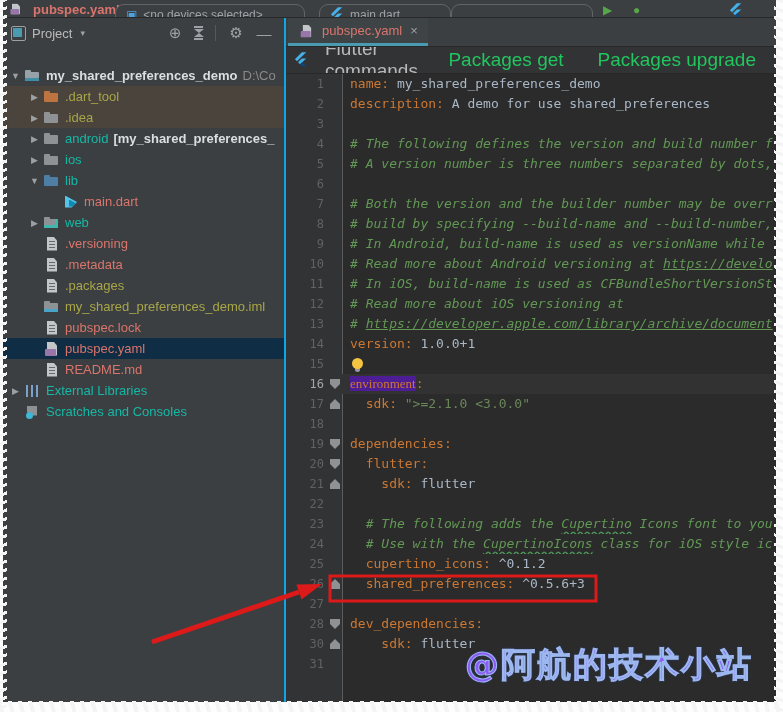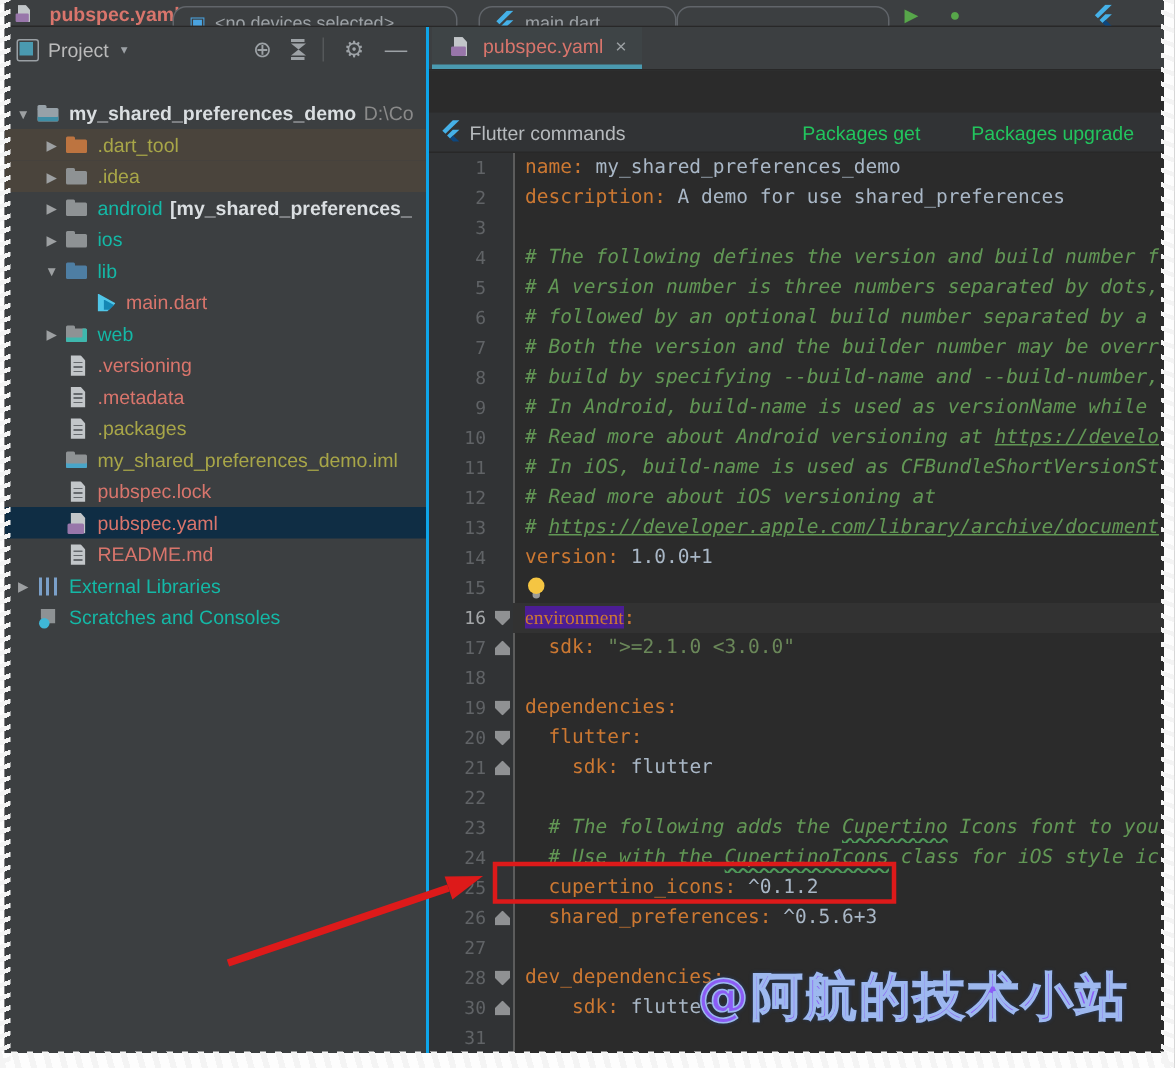--- a/index.html
+++ b/index.html
@@ -77,21 +77,21 @@
   .tico.scratch::after{content:"";position:absolute;left:2px;top:8px;width:7px;height:7px;border-radius:50%;background:#3fb7d6;}
 
   
   .editor{flex:1;display:flex;flex-direction:column;background:#2b2b2b;min-width:0;}
   .tab-bar{height:28px;flex:none;background:#3c3f41;display:flex;align-items:stretch;border-bottom:1px solid #282828;}
   .tab{display:flex;align-items:center;gap:6px;padding:0 10px;background:#3e4446;border-bottom:3px solid #4a9ab0;
        color:#d9756c;font-size:13px;margin-left:2px;}
   .tab .tico{transform:scale(.9);margin-right:0;}
   .tab-close{color:#9ba0a3;font-size:13px;margin-left:2px;}
   .banner{height:26px;flex:none;background:#313335;border-bottom:1px solid #282828;display:flex;align-items:center;
-          padding:0 8px;font-size:13px;color:#b6babd;gap:5px;overflow:hidden;margin-top:28px;}
+          padding:0 8px;font-size:19px;color:#b6babd;gap:17px;overflow:hidden;}
   .banner-actions{margin-left:auto;display:flex;gap:34px;color:#22c55e;padding-right:12px;white-space:nowrap;flex:none;}
   .banner-actions span{cursor:pointer;}
   .flutter-logo{width:14px;height:16px;flex:none;}
 
   .code-area{flex:1;position:relative;overflow:hidden;
     background:linear-gradient(90deg,#313335 0 56px,#5c5c5c 56px 57px,#2b2b2b 57px);
     font-family:"DejaVu Sans Mono",monospace;font-size:13px;}
   .cline{display:flex;height:20px;line-height:20px;white-space:pre;}
   .ln{width:38px;padding-right:6px;flex:none;text-align:right;color:#606366;font-size:12px;}
   .foldc{width:12px;flex:none;position:relative;}
@@ -274,21 +274,21 @@
             <span>Packages get</span>
             <span>Packages upgrade</span>
           </span>
         </div>
         <div class="code-area" id="code">
             <div class="cline"><span class="ln">1</span><span class="foldc"></span><span class="ctext"><span class="tk">name:</span><span class="tv"> my_shared_preferences_demo</span></span></div>
             <div class="cline"><span class="ln">2</span><span class="foldc"></span><span class="ctext"><span class="tk">description:</span><span class="tv"> A demo for use shared_preferences</span></span></div>
             <div class="cline"><span class="ln">3</span><span class="foldc"></span><span class="ctext"></span></div>
             <div class="cline"><span class="ln">4</span><span class="foldc"></span><span class="ctext"><span class="tc"># The following defines the version and build number f</span></span></div>
             <div class="cline"><span class="ln">5</span><span class="foldc"></span><span class="ctext"><span class="tc"># A version number is three numbers separated by dots,</span></span></div>
-            <div class="cline"><span class="ln">6</span><span class="foldc"></span><span class="ctext"><span class="tc"># followed by an optional build number separated by a </span></span></div>
+            <div class="cline"><span class="ln">6</span><span class="foldc"></span></div>
             <div class="cline"><span class="ln">7</span><span class="foldc"></span><span class="ctext"><span class="tc"># Both the version and the builder number may be overr</span></span></div>
             <div class="cline"><span class="ln">8</span><span class="foldc"></span><span class="ctext"><span class="tc"># build by specifying --build-name and --build-number,</span></span></div>
             <div class="cline"><span class="ln">9</span><span class="foldc"></span><span class="ctext"><span class="tc"># In Android, build-name is used as versionName while </span></span></div>
             <div class="cline"><span class="ln">10</span><span class="foldc"></span><span class="ctext"><span class="tc"># Read more about Android versioning at </span><span class="tlnk">https://develo</span></span></div>
             <div class="cline"><span class="ln">11</span><span class="foldc"></span><span class="ctext"><span class="tc"># In iOS, build-name is used as CFBundleShortVersionSt</span></span></div>
             <div class="cline"><span class="ln">12</span><span class="foldc"></span><span class="ctext"><span class="tc"># Read more about iOS versioning at</span></span></div>
             <div class="cline"><span class="ln">13</span><span class="foldc"></span><span class="ctext"><span class="tc"># </span><span class="tlnk">https://developer.apple.com/library/archive/document</span></span></div>
             <div class="cline"><span class="ln">14</span><span class="foldc"></span><span class="ctext"><span class="tk">version:</span><span class="tv"> 1.0.0+1</span></span></div>
             <div class="cline"><span class="ln">15</span><span class="foldc"></span><span class="ctext"><span class="bulb"></span></span></div>
             <div class="cline cur"><span class="ln">16</span><span class="foldc"><i class="fm start"></i></span><span class="ctext"><span class="hlword">environment</span><span class="tk">:</span></span></div>

